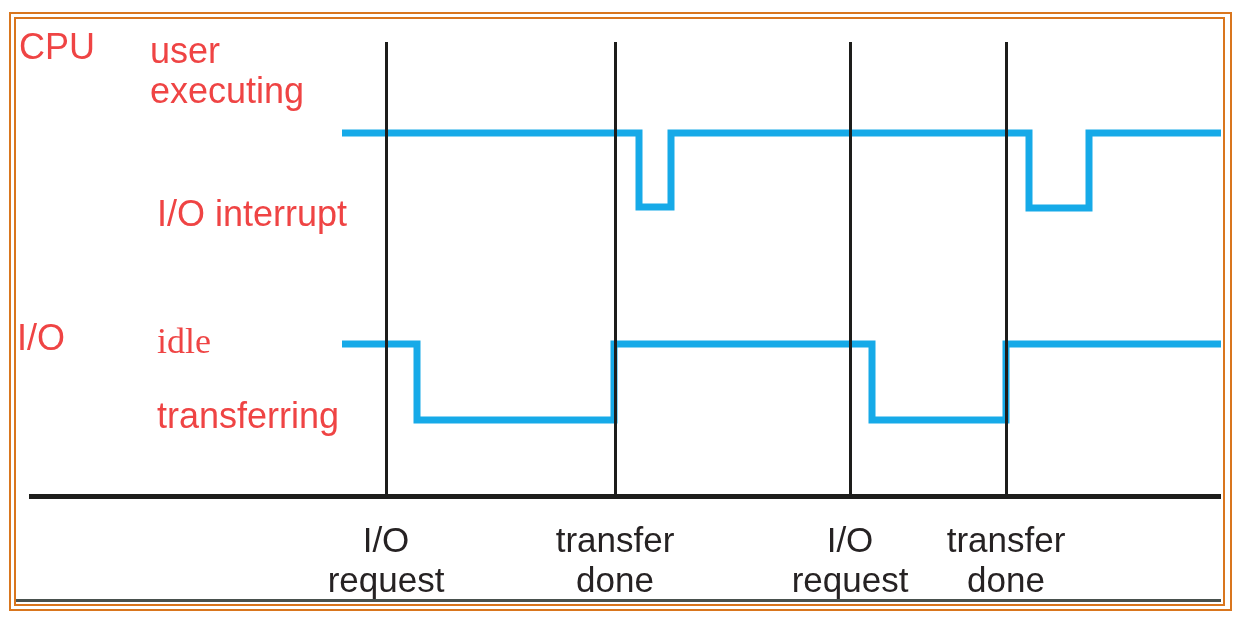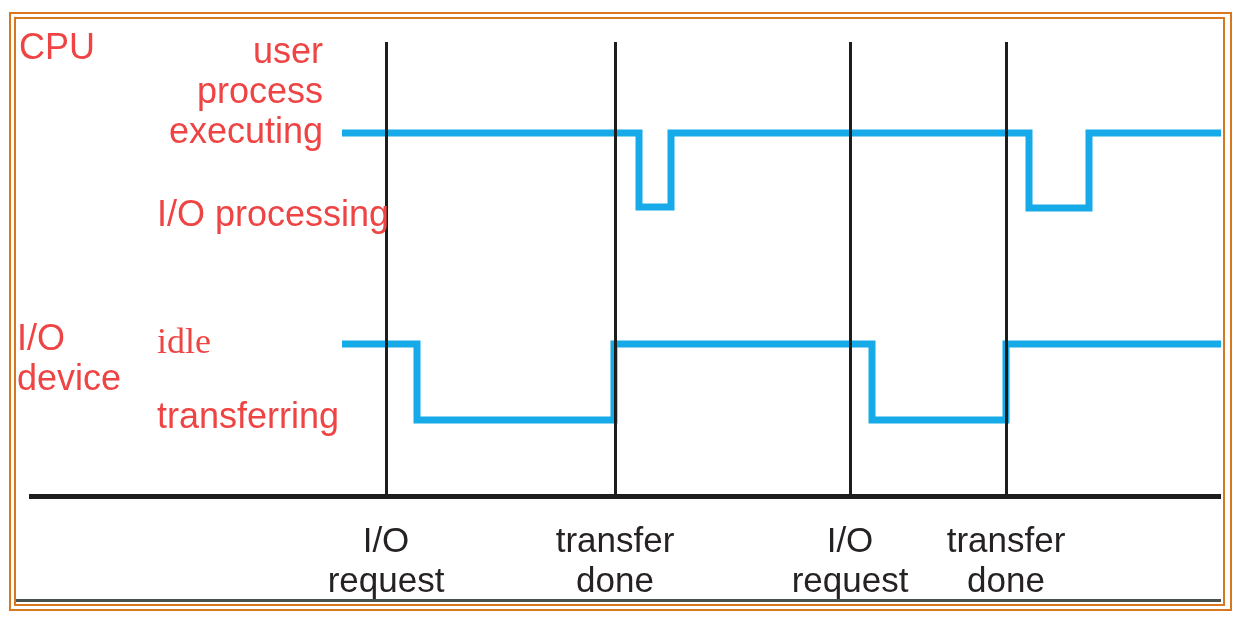--- a/index.html
+++ b/index.html
@@ -53,29 +53,27 @@
       <div class="vline" style="left: 848.5px; top: 42px; height: 456px; background: rgb(29, 29, 27);"></div>
       <div class="vline" style="left: 1004.5px; top: 42px; height: 456px; background: rgb(29, 29, 27);"></div>
     </div>
   <div id="axis" style="left: 29px; top: 493.5px; width: 1192px; height: 5px; background: rgb(29, 29, 27);"></div>
   <div id="label-layer">
       <div class="label" style="left: 19px; top: 27px;">
         <div>CPU</div>
       </div>
       <div class="label" style="left: 17px; top: 318px;">
         <div>I/O</div>
-        <div>device</div>
       </div>
-      <div class="label" style="left: 169px; top: 31px; text-align: right;">
+      <div class="label" style="left: 150px; top: 31px;">
         <div>user</div>
-        <div>process</div>
         <div>executing</div>
       </div>
       <div class="label" style="left: 157px; top: 194px;">
-        <div>I/O processing</div>
+        <div>I/O interrupt</div>
       </div>
       <div class="label" style="left: 157px; top: 321px; font-family: Liberation Serif, serif;">
         <div>idle</div>
       </div>
       <div class="label" style="left: 157px; top: 396px; text-align: center;">
         <div>transferring</div>
       </div>
       <div class="event-label" style="left: 386px; top: 520px;">
         <div>I/O</div>
         <div>request</div>

